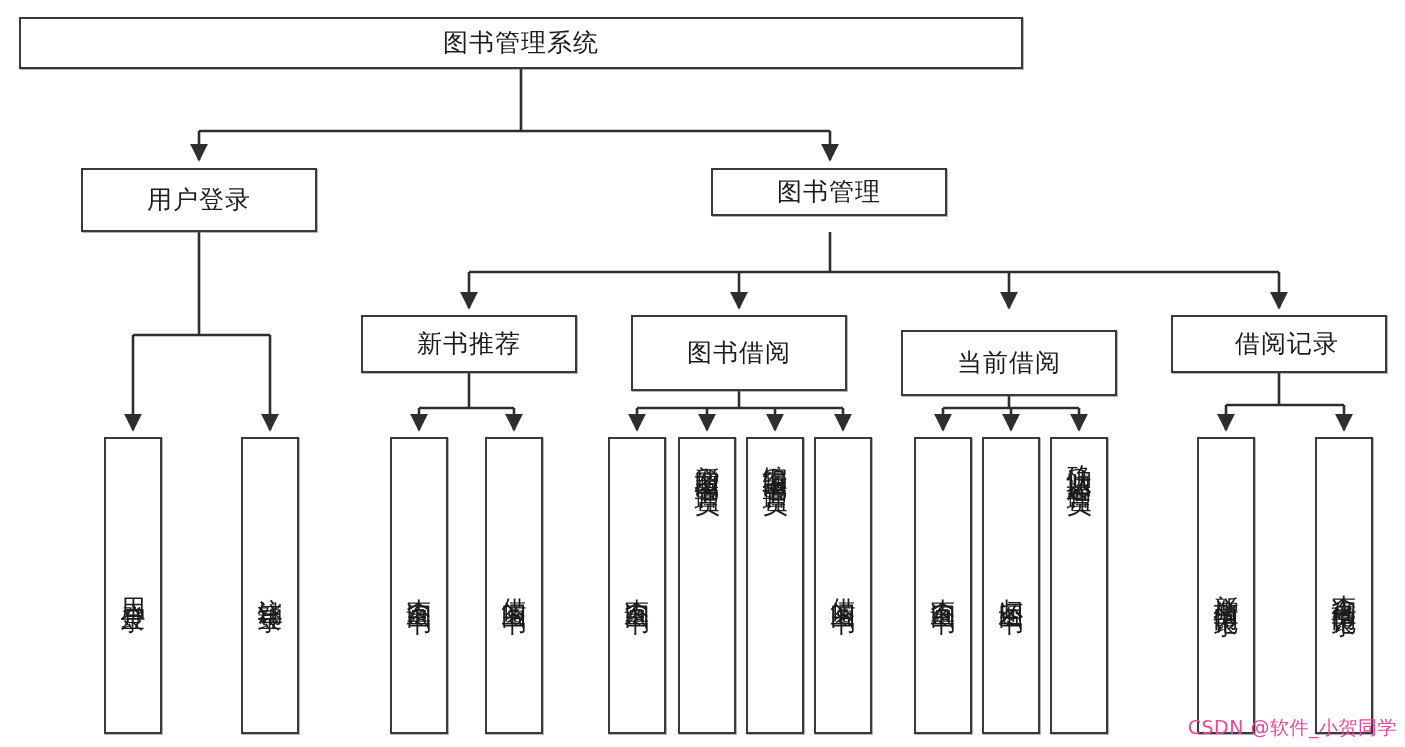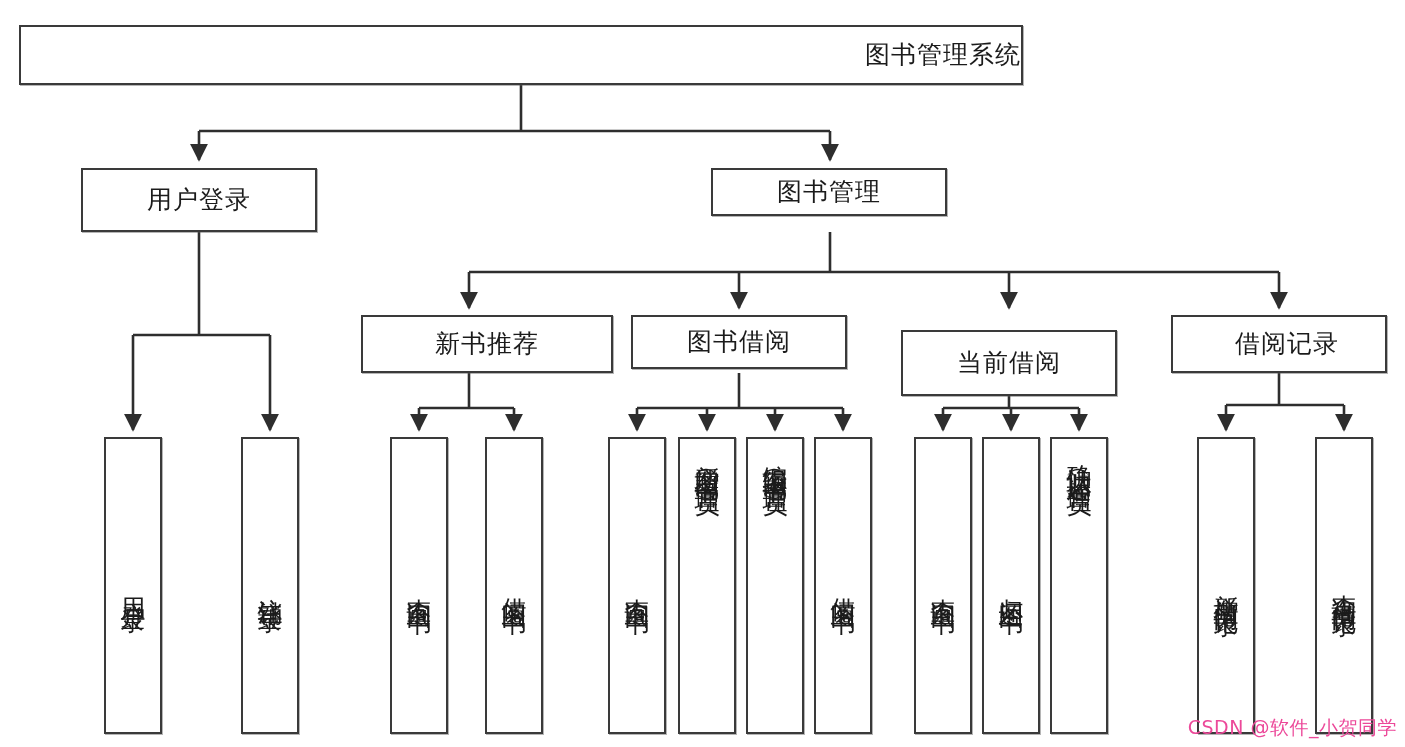--- a/index.html
+++ b/index.html
@@ -126,35 +126,35 @@
       <path d="M 1011 408 L 1011 430" marker-end="url(#arrow)"></path>
       <path d="M 1079 408 L 1079 430" marker-end="url(#arrow)"></path>
 
       <path d="M 1279 373 L 1279 405"></path>
       <path d="M 1226 405 L 1344 405"></path>
       <path d="M 1226 405 L 1226 430" marker-end="url(#arrow)"></path>
       <path d="M 1344 405 L 1344 430" marker-end="url(#arrow)"></path>
     </g>
   </svg>
 
-  <div class="node horiz root" style="left:19px; top:25px; width:1004px; height:60px;justify-content:flex-end;">
+  <div class="node horiz root" style="left:19px; top:17px; width:1004px; height:52px;">
     <span class="label">图书管理系统</span>
   </div>
 
   <div class="node horiz" style="left:81px; top:168px; width:236px; height:64px;">
     <span class="label">用户登录</span>
   </div>
   <div class="node horiz" style="left:711px; top:168px; width:236px; height:48px;">
     <span class="label">图书管理</span>
   </div>
 
-  <div class="node horiz" style="left:361px; top:315px; width:252px; height:58px;">
+  <div class="node horiz" style="left:361px; top:315px; width:216px; height:58px;">
     <span class="label">新书推荐</span>
   </div>
-  <div class="node horiz" style="left:631px; top:315px; width:216px; height:54px;">
+  <div class="node horiz" style="left:631px; top:315px; width:216px; height:76px;">
     <span class="label">图书借阅</span>
   </div>
   <div class="node horiz" style="left:901px; top:315px; width:216px; height:66px;margin-top:15px;">
     <span class="label">当前借阅</span>
   </div>
   <div class="node horiz" style="left:1171px; top:315px; width:216px; height:58px;padding-left:16px;">
     <span class="label">借阅记录</span>
   </div>
 
   <div class="node vert center" style="left:104px; top:437px; width:58px; height:297px;">

